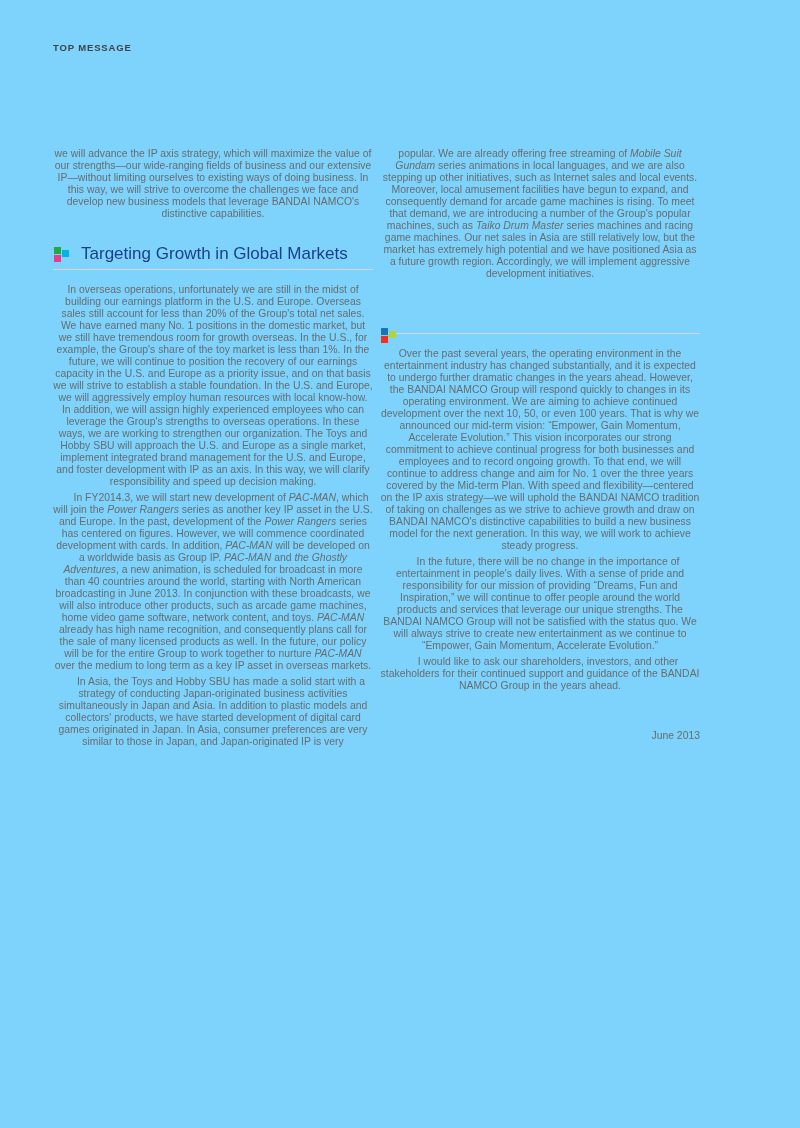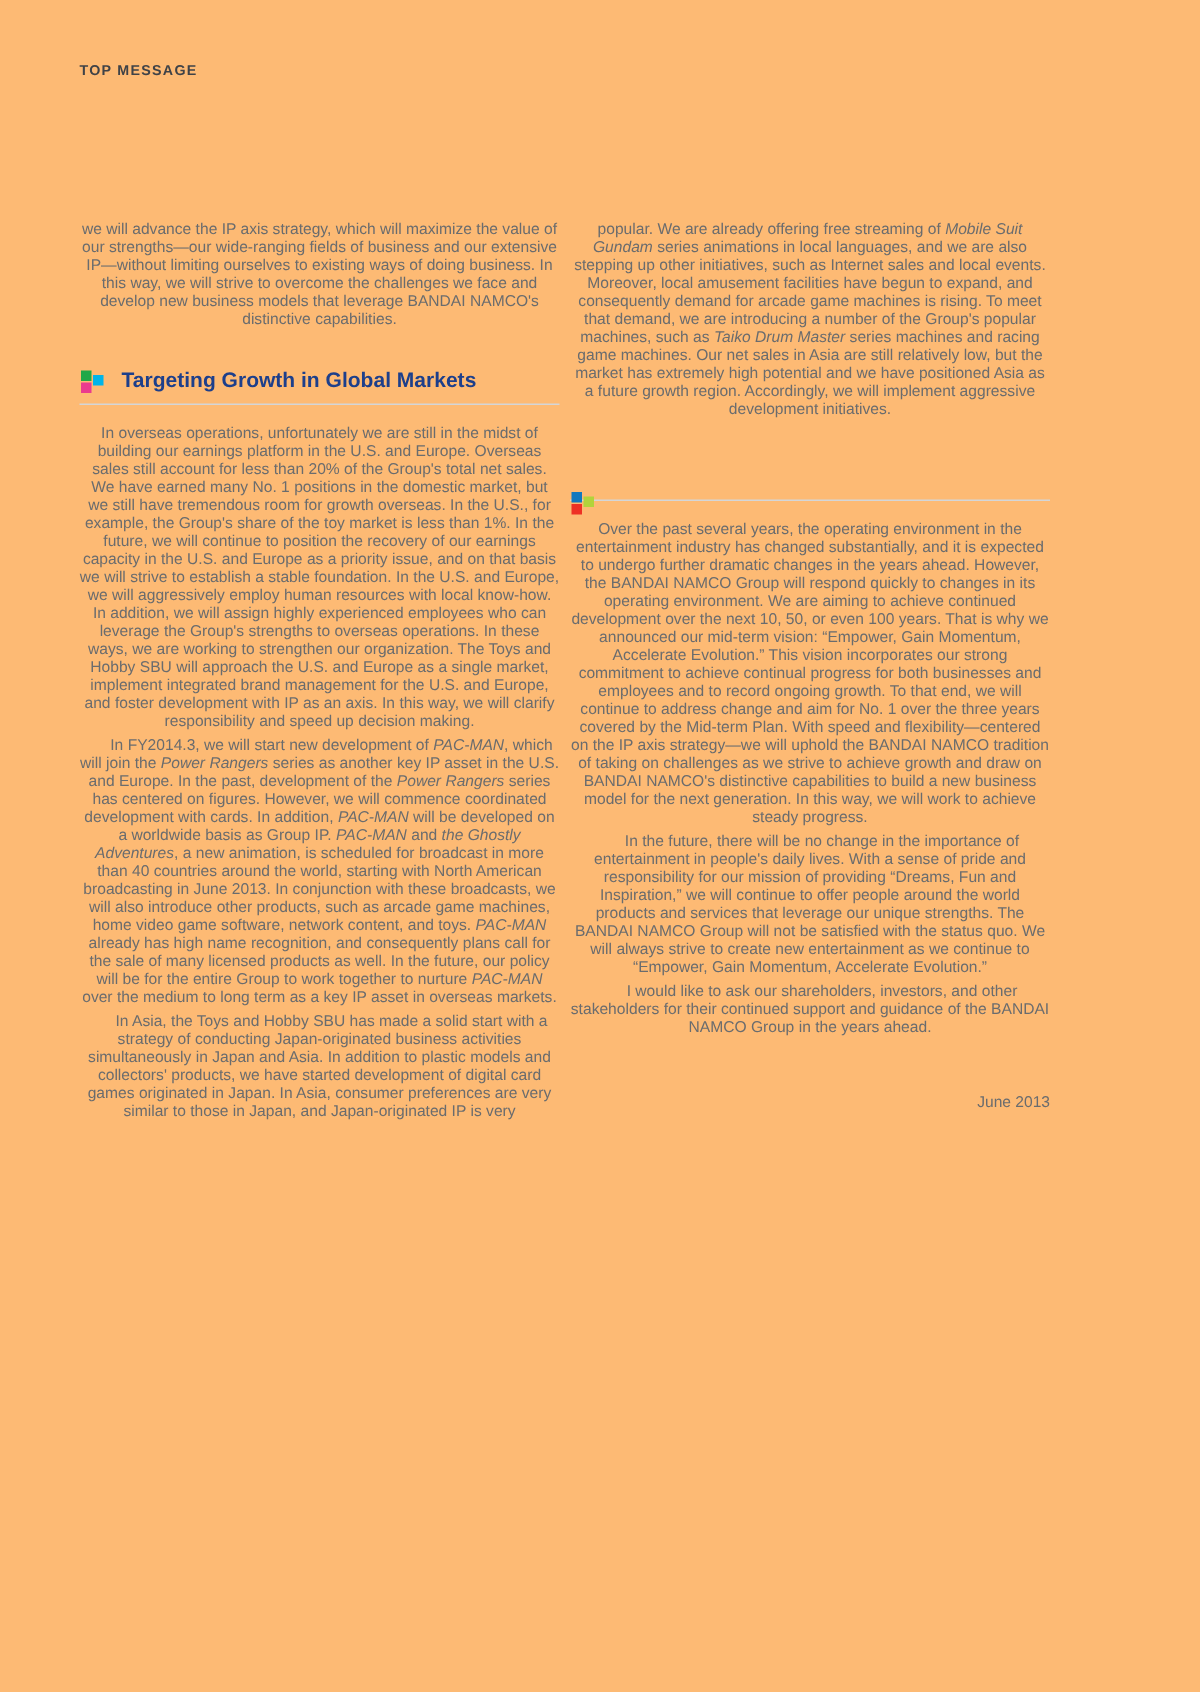--- a/index.html
+++ b/index.html
@@ -12,21 +12,21 @@
     height: 1128px;
     position: relative;
     font-family: "Liberation Sans", sans-serif;
     color: #58595b;
     -webkit-font-smoothing: antialiased;
   }
 
   .page {
     position: absolute;
     inset: 0;
-    background: #fdba74;
+    background: #7dd3fc;
   }
 
   
   .running-head {
     position: absolute;
     left: 53px;
     top: 42px;
     font-size: 9.5px;
     font-weight: bold;
     letter-spacing: 0.85px;
@@ -60,22 +60,22 @@
   }
   .section-head {
     position: relative;
     padding-left: 28px;
     padding-bottom: 7px;
     border-bottom: 1px solid #d4d6d8;
     margin-bottom: 14px;
   }
   .section-head h2 {
     margin: 0;
-    font-size: 14px;
-    font-weight: bold;
+    font-size: 17px;
+    font-weight: normal;
     line-height: 17.4px;
     color: #1d3f8b;
     letter-spacing: 0.01px;
   }
 
   
   .sq-icon {
     position: absolute;
     left: 1px;
     top: 2px;

